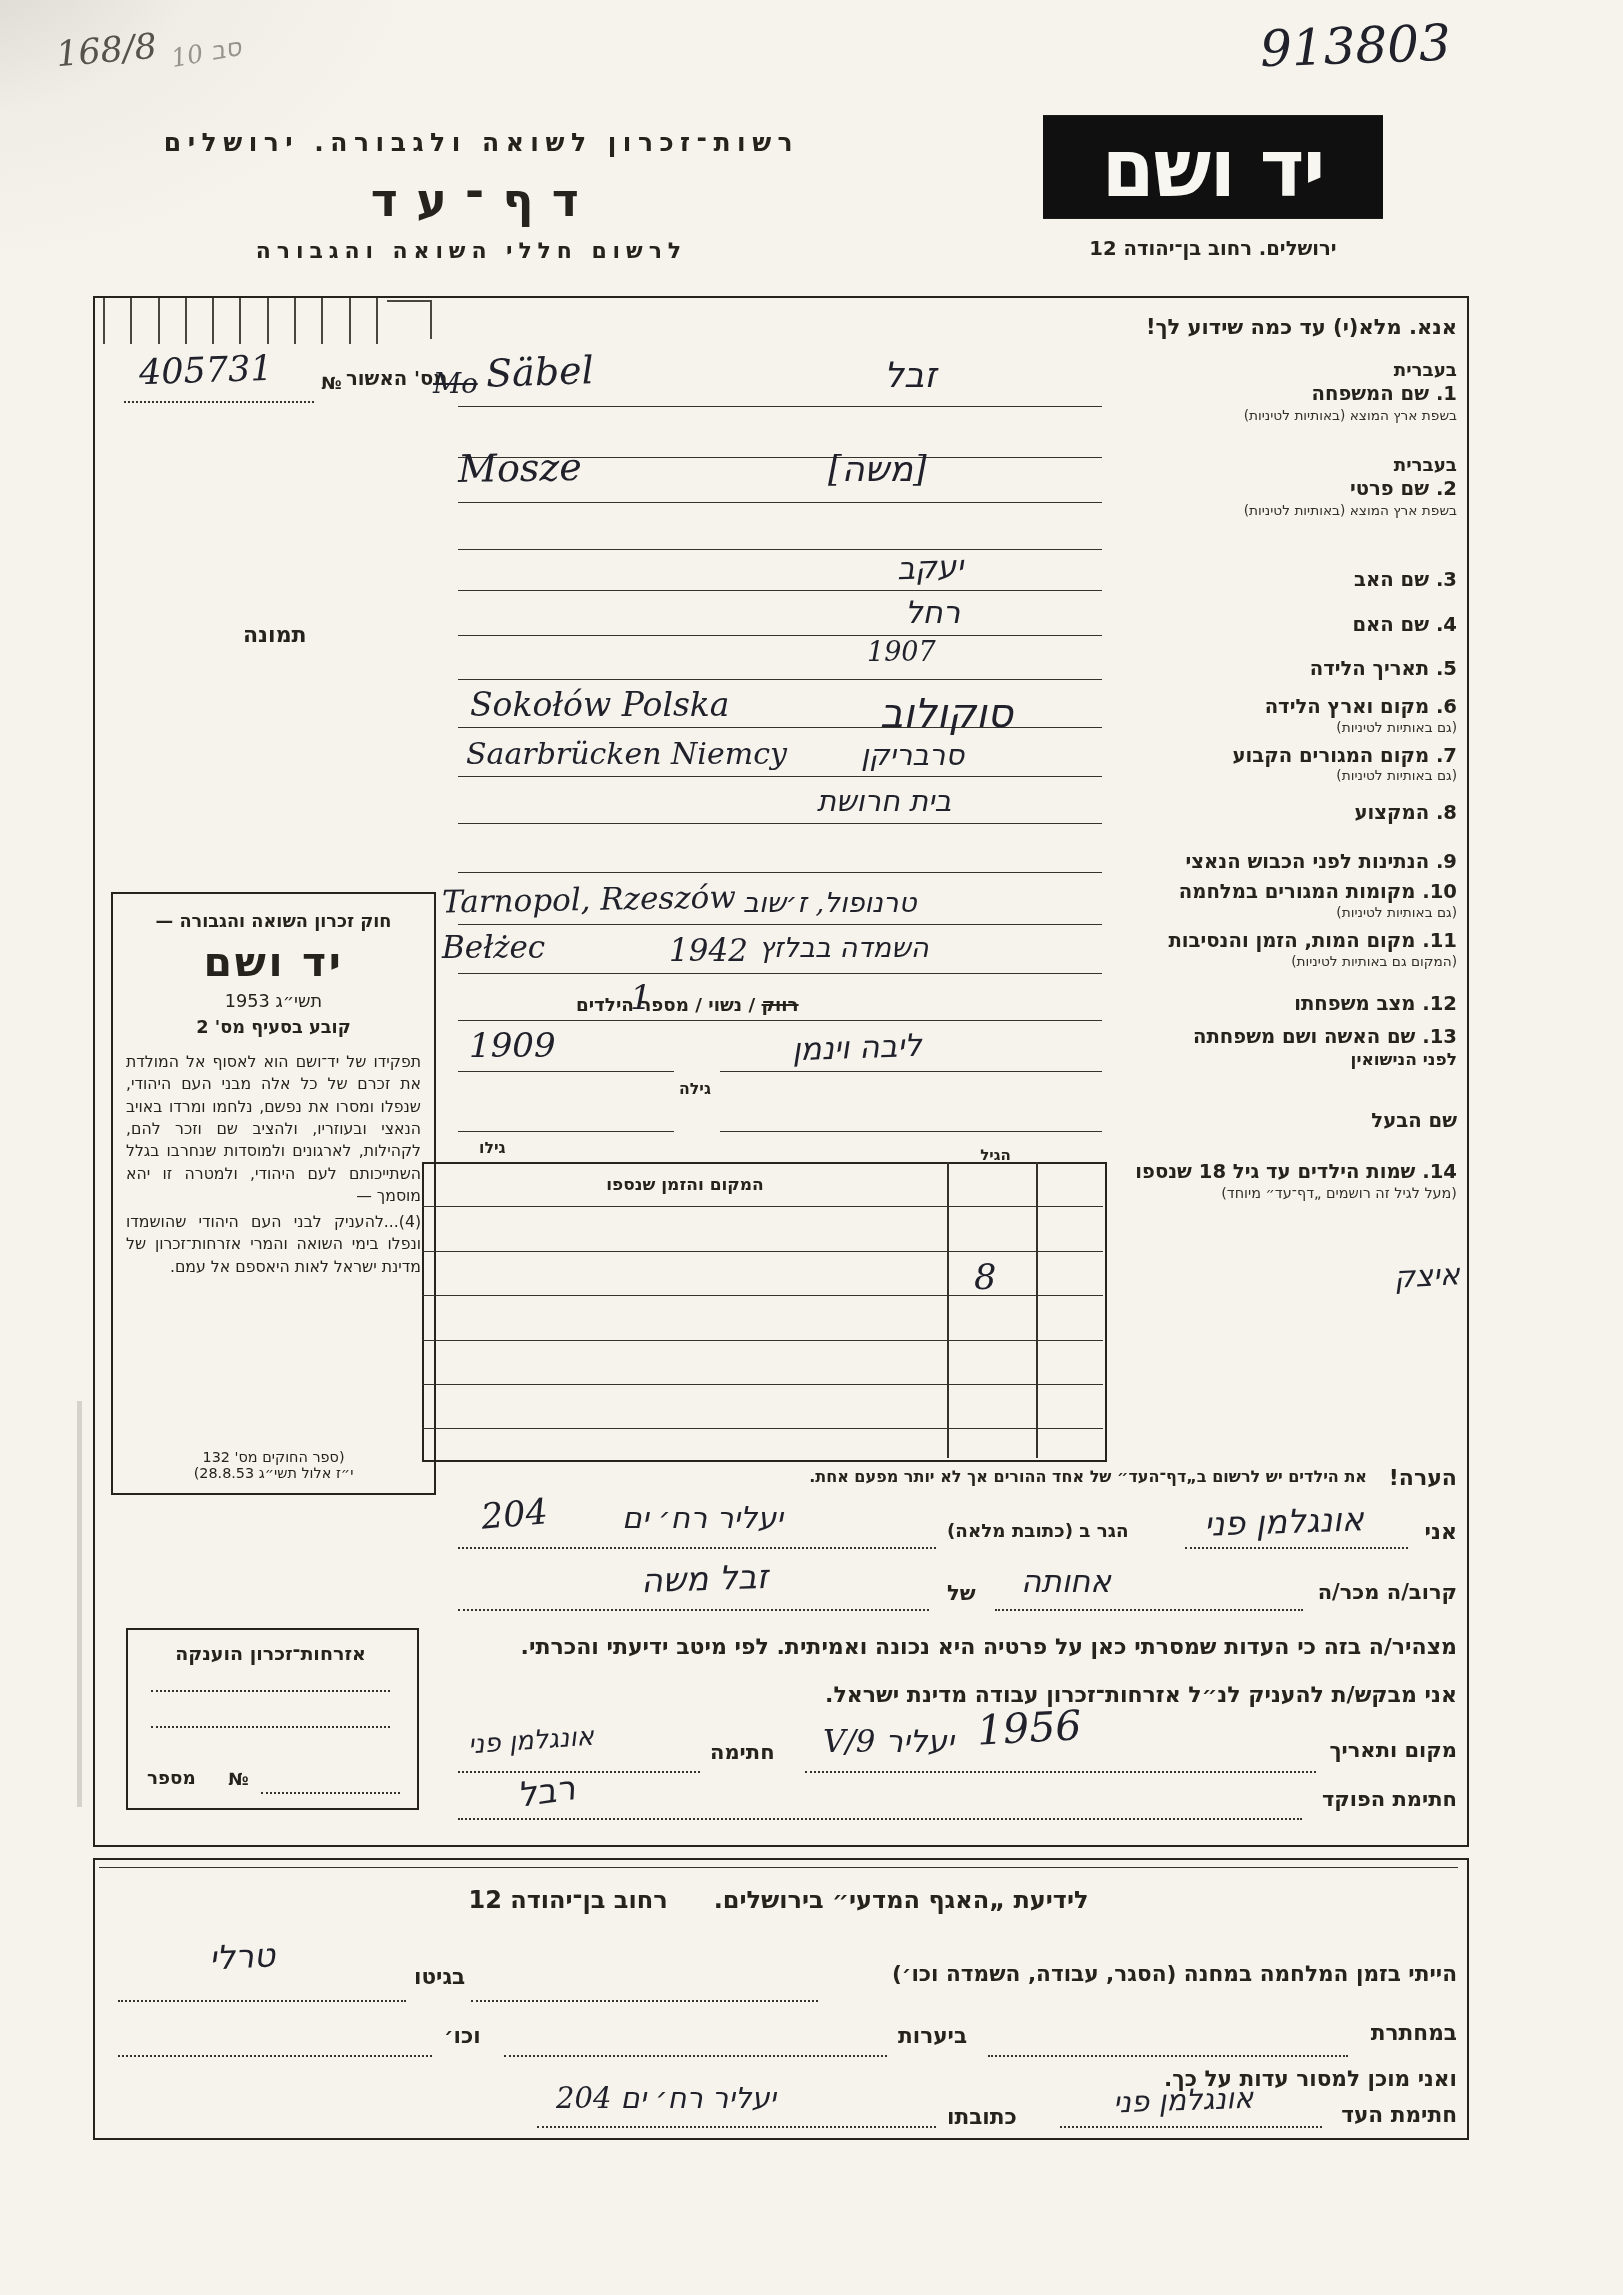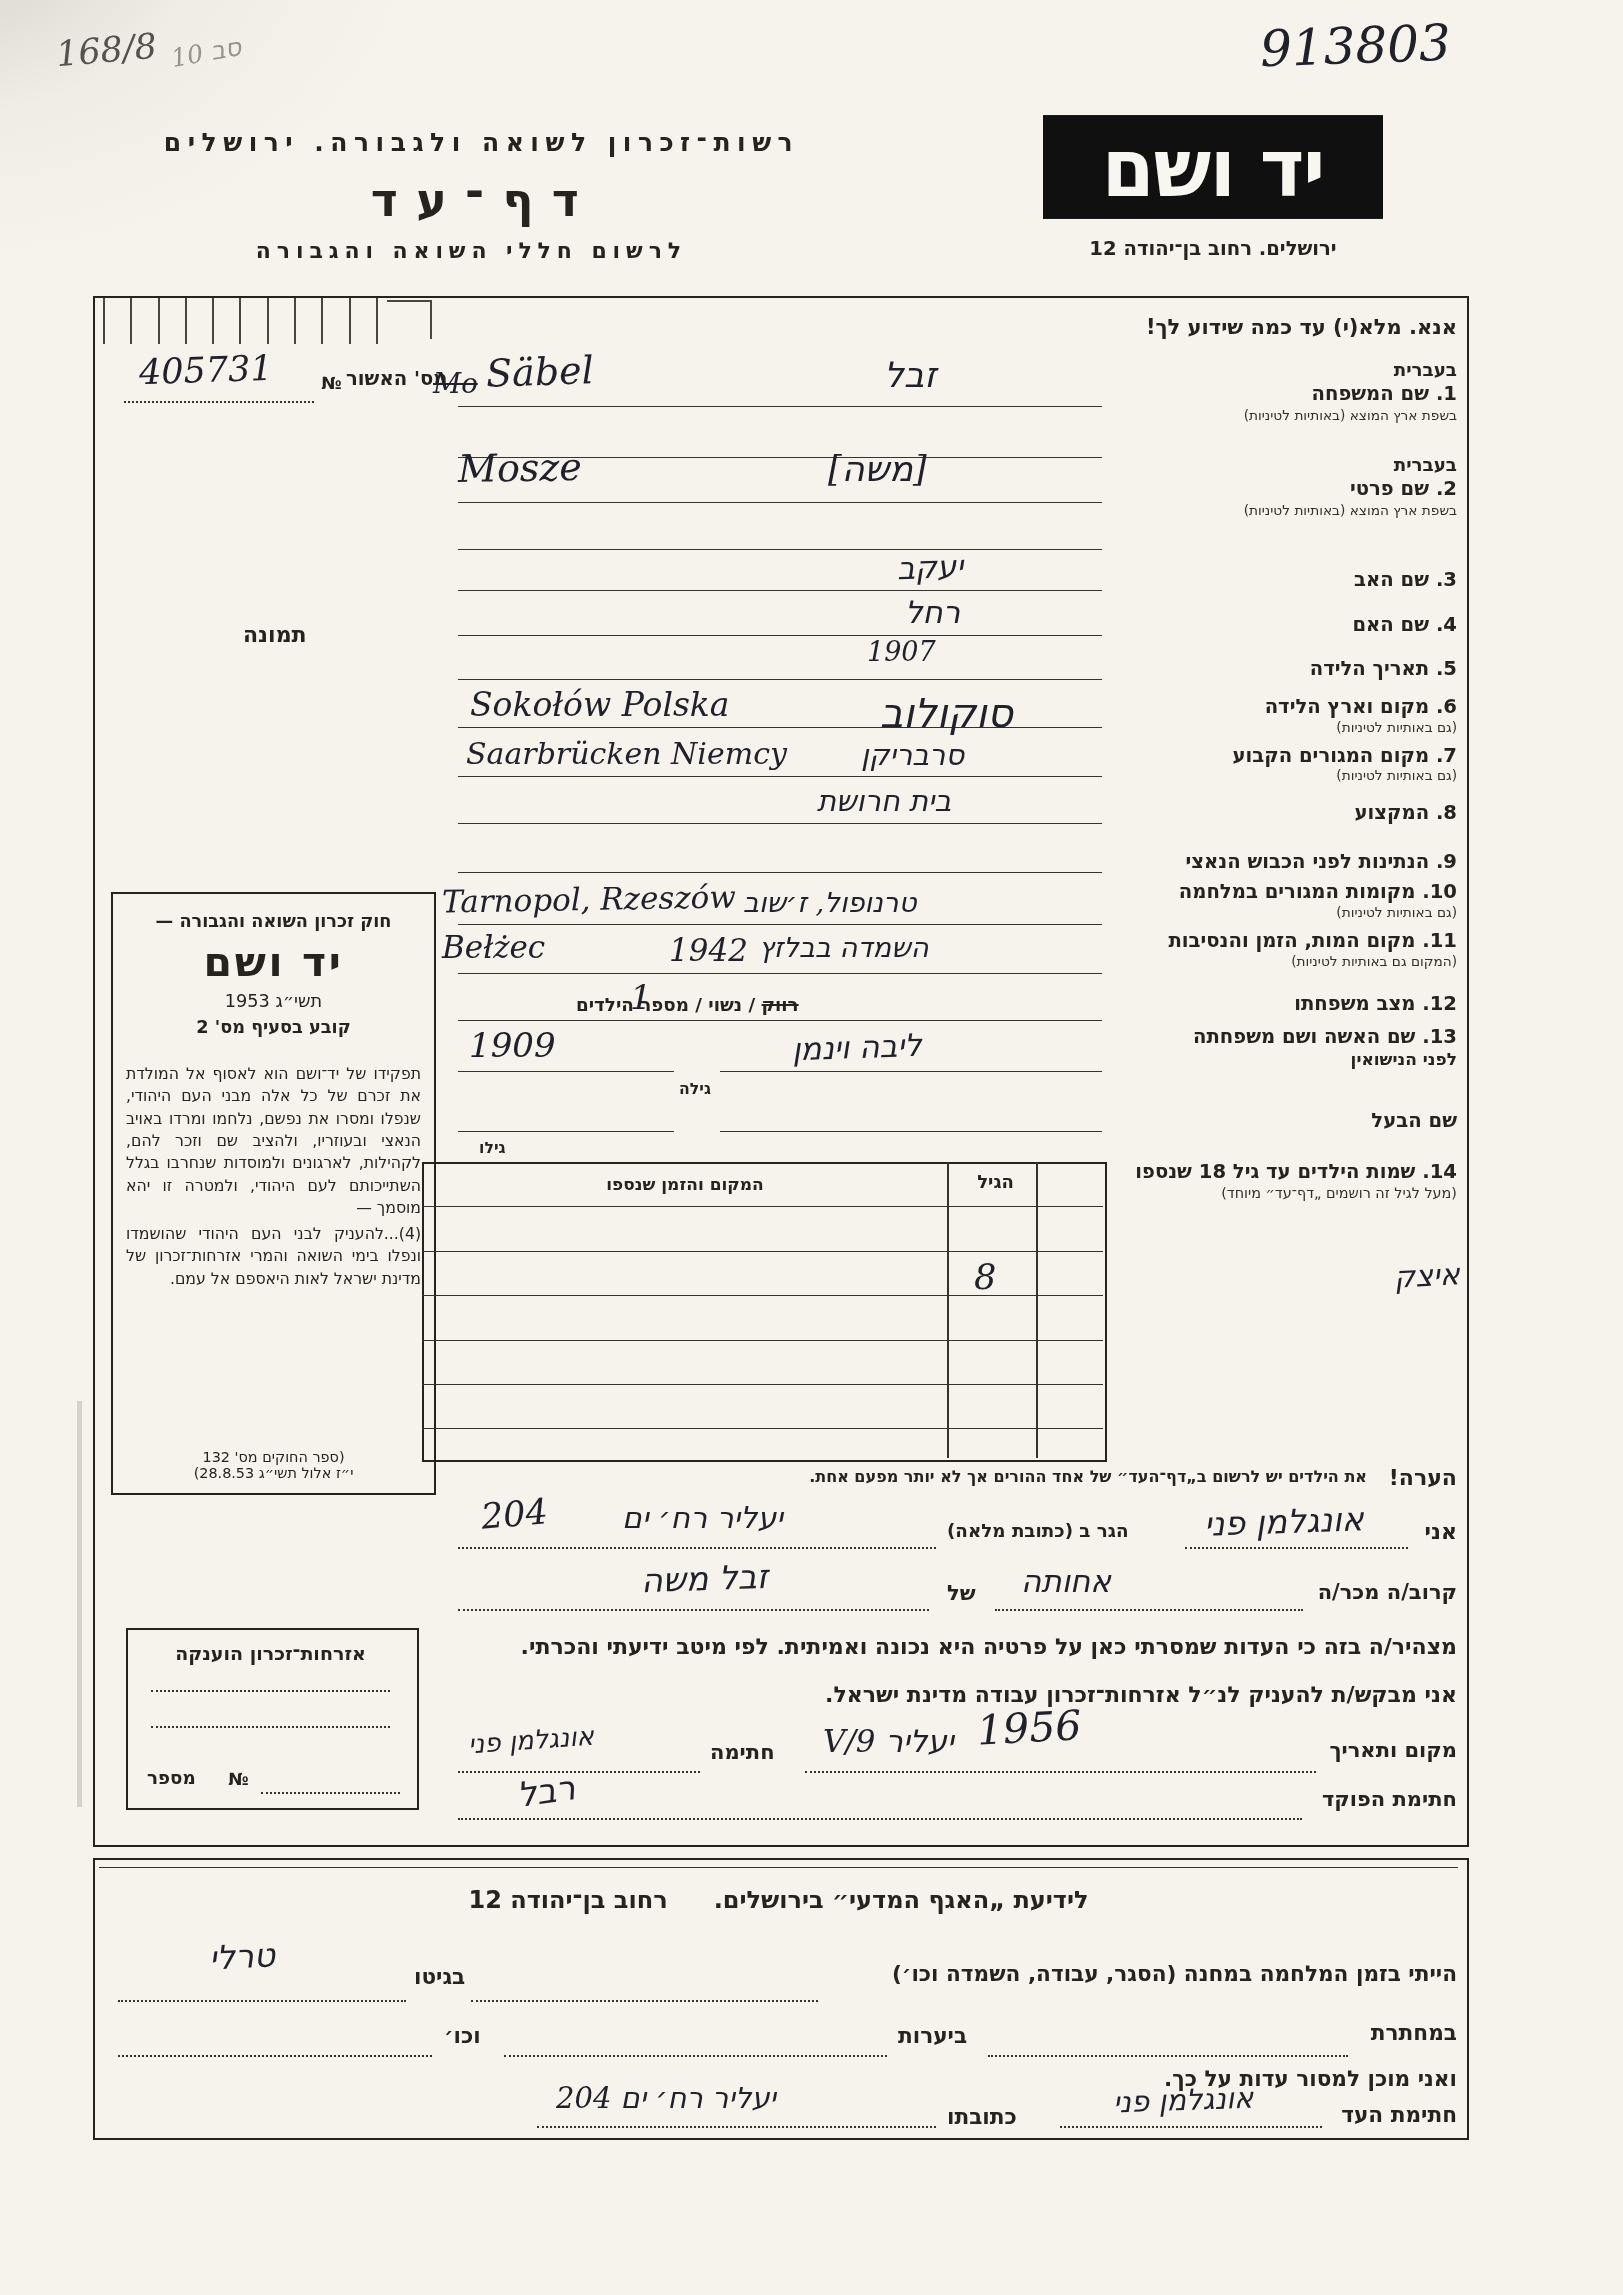--- a/index.html
+++ b/index.html
@@ -61,21 +61,21 @@
   <div class="abs dline" style="left:124px;top:401px;width:190px"></div>
   <div class="abs" style="left:321px;top:373px;font-size:17px;font-weight:bold">№</div>
   <div class="abs lbl" style="left:346px;top:367px;font-size:19.6px">מס' האשור</div>
   <div class="abs lbl" style="left:243px;top:622px;font-size:22px">תמונה</div>
 
   <div class="abs bx lawbox" style="left:111px;top:892px;width:325px;height:603px">
     <div class="ctr" style="font-size:17.7px;font-weight:bold">חוק זכרון השואה והגבורה —</div>
     <div class="ctr" style="font-size:41px;font-weight:900;letter-spacing:2.6px;margin-top:6.5px">יד ושם</div>
     <div class="ctr" style="font-size:17.7px;margin-top:5.2px">תשי״ג 1953</div>
     <div class="ctr" style="font-size:17.7px;font-weight:bold;margin-top:6.5px">קובע בסעיף מס' 2</div>
-    <div style="font-size:15.7px;line-height:1.42;text-align:justify;margin-top:26px">תפקידו של יד־ושם הוא לאסוף אל המולדת את זכרם של כל אלה מבני העם היהודי, שנפלו ומסרו את נפשם, נלחמו ומרדו באויב הנאצי ובעוזריו, ולהציב שם וזכר להם, לקהילות, לארגונים ולמוסדות שנחרבו בגלל השתייכותם לעם היהודי, ולמטרה זו יהא מוסמך —</div>
+    <div style="font-size:15.7px;line-height:1.42;text-align:justify;margin-top:14px">תפקידו של יד־ושם הוא לאסוף אל המולדת את זכרם של כל אלה מבני העם היהודי, שנפלו ומסרו את נפשם, נלחמו ומרדו באויב הנאצי ובעוזריו, ולהציב שם וזכר להם, לקהילות, לארגונים ולמוסדות שנחרבו בגלל השתייכותם לעם היהודי, ולמטרה זו יהא מוסמך —</div>
     <div style="font-size:15.7px;line-height:1.42;text-align:justify;margin-top:3.9px">(4)...להעניק לבני העם היהודי שהושמדו ונפלו בימי השואה והמרי אזרחות־זכרון של מדינת ישראל לאות היאספם אל עמם.</div>
     <div class="ctr" style="font-size:14.4px;margin-top:auto">(ספר החוקים מס' 132</div>
     <div class="ctr" style="font-size:14.4px">י״ז אלול תשי״ג 28.8.53)</div>
   </div>
 
   <div class="abs lbl" style="right:166px;top:315px;font-size:21px">אנא. מלא(י) עד כמה שידוע לך!</div>
   <div class="abs lbl" style="right:166px;top:359px;font-size:18.3px">בעברית</div>
   <div class="abs lbl" style="right:166px;top:382px;font-size:19.6px">1. שם המשפחה</div>
   <div class="abs sub" style="right:166px;top:407px;font-size:13.7px">בשפת ארץ המוצא (באותיות לטיניות)</div>
   <div class="abs lbl" style="right:166px;top:454px;font-size:18.3px">בעברית</div>
@@ -148,21 +148,21 @@
   <div class="abs hw" style="left:630px;top:977px;font-size:34px">1</div>
   <div class="abs hw rtl" style="left:792px;top:1029px;font-size:31px;transform:rotate(-2deg)">ליבה וינמן</div>
   <div class="abs hw" style="left:469px;top:1025px;font-size:34px">1909</div>
   <div class="abs hw rtl" style="left:1394px;top:1258px;font-size:30px;transform:rotate(-3deg)">איצק</div>
   <div class="abs hw" style="left:974px;top:1257px;font-size:35px">8</div>
 
   <div class="abs bx" style="left:422px;top:1162px;width:681px;height:296px"></div>
   <div class="abs vline" style="left:947px;top:1162px;height:296px"></div>
   <div class="abs vline" style="left:1036px;top:1162px;height:296px"></div>
   <div class="abs lbl ctr" style="left:422px;top:1174px;width:526px;font-size:17px">המקום והזמן שנספו</div>
-  <div class="abs lbl ctr" style="left:947px;top:1171px;width:97px;font-size:18px">הגיל</div>
+  <div class="abs lbl ctr" style="left:947px;top:1146px;width:97px;font-size:15px">הגיל</div>
   <div class="abs fline" style="left:422px;top:1206px;width:681px"></div>
   <div class="abs fline" style="left:422px;top:1251px;width:681px"></div>
   <div class="abs fline" style="left:422px;top:1295px;width:681px"></div>
   <div class="abs fline" style="left:422px;top:1340px;width:681px"></div>
   <div class="abs fline" style="left:422px;top:1384px;width:681px"></div>
   <div class="abs fline" style="left:422px;top:1428px;width:681px"></div>
 
   <div class="abs lbl" style="right:166px;top:1465px;font-size:22px">הערה!</div>
   <div class="abs lbl" style="right:256px;top:1467px;font-size:16px">את הילדים יש לרשום ב„דף־העד״ של אחד ההורים אך לא יותר מפעם אחת.</div>
 

